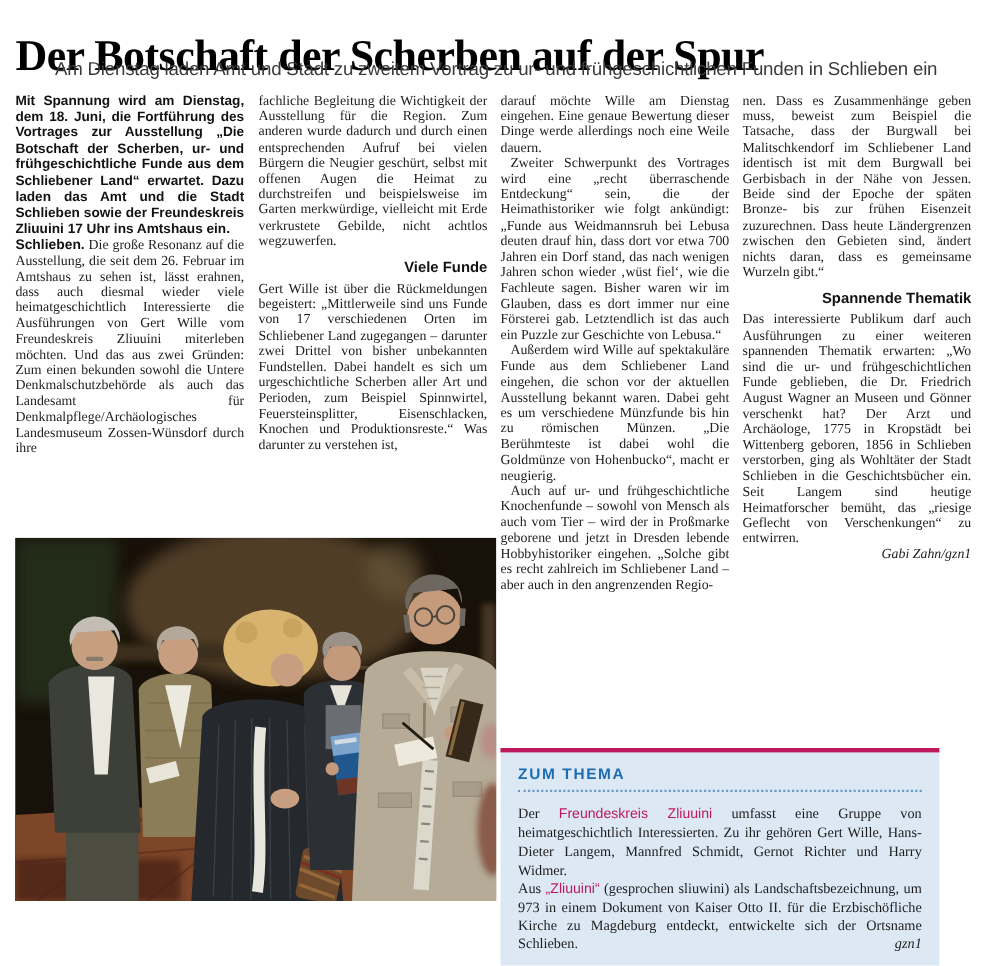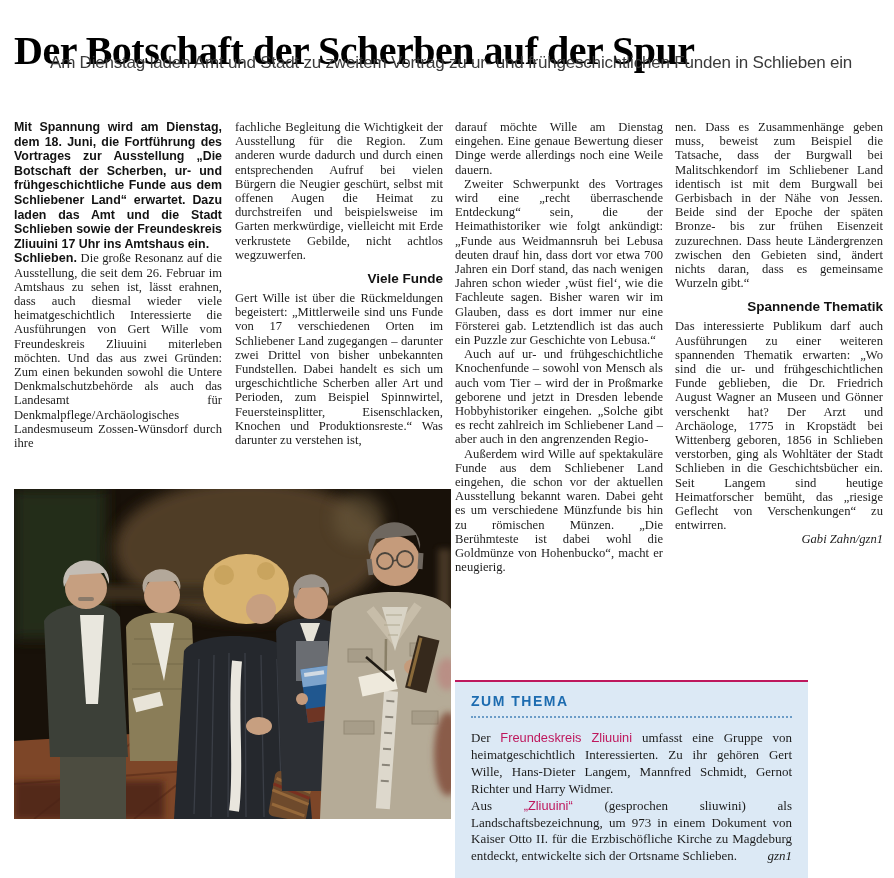--- a/index.html
+++ b/index.html
@@ -5,42 +5,42 @@
   html,body{margin:0;padding:0;background:#ffffff;}
   .page{position:relative;width:894px;height:878px;background:#fff;overflow:hidden;
         font-family:"Liberation Serif",serif;color:#1c1c1c;}
   .headline{position:absolute;left:14px;top:2px;width:860px;
             font-family:"Liberation Serif",serif;font-weight:bold;font-size:40px;
             line-height:44px;letter-spacing:-0.5px;color:#000000;}
   .subhead{position:absolute;left:14px;top:53px;width:870px;
            font-family:"Liberation Sans",sans-serif;font-size:17px;line-height:20px;
            letter-spacing:-0.2px;color:#3b3b3b;margin-left:36px;}
   .col{position:absolute;top:84px;width:208px;text-align:justify;
-       font-size:12.6px;line-height:14.2px;overflow:hidden;margin-top:36px;}
+       font-size:12.6px;line-height:14.2px;overflow:hidden;}
   .col1{left:14px;height:404px;}
   .col2{left:235px;height:404px;}
   .col3{left:455px;height:592px;}
   .col4{left:675px;height:592px;}
   .col p{margin:0;}
   .col p.indent{text-indent:9px;}
   .intro{font-family:"Liberation Sans",sans-serif;font-weight:bold;
          font-size:12.4px;line-height:14.6px;color:#121212;margin-bottom:13px;}
   .lead{font-family:"Liberation Sans",sans-serif;font-weight:bold;color:#121212;}
   .colhead{font-family:"Liberation Sans",sans-serif;font-weight:bold;font-size:13.5px;
            line-height:15px;margin:9px 0 5px 0;text-align:right;color:#121212;}
   .byline{text-align:right;font-style:italic;margin-top:2px;}
   .photo{position:absolute;left:14px;top:489px;width:437px;height:330px;background:#15100b;}
   .photo svg{display:block;}
   .caption{position:absolute;left:14px;top:823px;width:437px;
            font-family:"Liberation Sans",sans-serif;font-weight:bold;
            font-size:13.5px;line-height:17px;color:#1a1a1a;}
   .photo-credit{position:absolute;right:2px;bottom:1px;font-weight:normal;
                 font-size:11.5px;color:#3f3f3f;}
-  .themebox{position:absolute;left:455px;top:680px;width:353px;height:198px;
-            box-sizing:border-box;background:#dce9f5;border-top:2px solid #be185d;
+  .themebox{position:absolute;left:455px;top:680px;width:399px;height:198px;
+            box-sizing:border-box;background:#dce9f5;border-top:4px solid #be185d;
             padding:11px 16px 8px 16px;}
   .theme-title{font-family:"Liberation Sans",sans-serif;font-weight:bold;font-size:14px;
                letter-spacing:1.5px;color:#1d6cb0;}
   .dotted{height:0;border-bottom:2px dotted #6b9cc7;margin:7px 0 12px 0;}
   .themebox p{margin:0;font-size:13px;line-height:16.9px;text-align:justify;color:#1c1c1c;}
   .themebox .tb{font-family:"Liberation Sans",sans-serif;font-weight:normal;font-size:12.8px;color:#be185d;}
   .gzn{float:right;font-style:italic;}
 </style>
 </head>
 <body>
@@ -57,22 +57,22 @@
 
   <div class="col col2">
     <p>fachliche Begleitung die Wichtigkeit der Ausstellung für die Region. Zum anderen wurde dadurch und durch einen entsprechenden Aufruf bei vielen Bürgern die Neugier geschürt, selbst mit offenen Augen die Heimat zu durchstreifen und beispielsweise im Garten merkwürdige, vielleicht mit Erde verkrustete Gebilde, nicht achtlos wegzuwerfen.</p>
     <h3 class="colhead">Viele Funde</h3>
     <p>Gert Wille ist über die Rückmeldungen begeistert: „Mittlerweile sind uns Funde von 17 verschiedenen Orten im Schliebener Land zugegangen – darunter zwei Drittel von bisher unbekannten Fundstellen. Dabei handelt es sich um urgeschichtliche Scherben aller Art und Perioden, zum Beispiel Spinnwirtel, Feuersteinsplitter, Eisenschlacken, Knochen und Produktionsreste.“ Was darunter zu verstehen ist,</p>
   </div>
 
   <div class="col col3">
     <p>darauf möchte Wille am Dienstag eingehen. Eine genaue Bewertung dieser Dinge werde allerdings noch eine Weile dauern.</p>
     <p class="indent">Zweiter Schwerpunkt des Vortrages wird eine „recht überraschende Entdeckung“ sein, die der Heimathistoriker wie folgt ankündigt: „Funde aus Weidmannsruh bei Lebusa deuten drauf hin, dass dort vor etwa 700 Jahren ein Dorf stand, das nach wenigen Jahren schon wieder ‚wüst fiel‘, wie die Fachleute sagen. Bisher waren wir im Glauben, dass es dort immer nur eine Försterei gab. Letztendlich ist das auch ein Puzzle zur Geschichte von Lebusa.“</p>
+    <p class="indent">Außerdem wird Wille auf spektakuläre Funde aus dem Schliebener Land eingehen, die schon vor der aktuellen Ausstellung bekannt waren. Dabei geht es um verschiedene Münzfunde bis hin zu römischen Münzen. „Die Berühmteste ist dabei wohl die Goldmünze von Hohenbucko“, macht er neugierig.</p>
     <p class="indent">Auch auf ur- und frühgeschichtliche Knochenfunde – sowohl von Mensch als auch vom Tier – wird der in Proßmarke geborene und jetzt in Dresden lebende Hobbyhistoriker eingehen. „Solche gibt es recht zahlreich im Schliebener Land – aber auch in den angrenzenden Regio-</p>
-    <p class="indent">Außerdem wird Wille auf spektakuläre Funde aus dem Schliebener Land eingehen, die schon vor der aktuellen Ausstellung bekannt waren. Dabei geht es um verschiedene Münzfunde bis hin zu römischen Münzen. „Die Berühmteste ist dabei wohl die Goldmünze von Hohenbucko“, macht er neugierig.</p>
   </div>
 
   <div class="col col4">
     <p>nen. Dass es Zusammenhänge geben muss, beweist zum Beispiel die Tatsache, dass der Burgwall bei Malitschkendorf im Schliebener Land identisch ist mit dem Burgwall bei Gerbisbach in der Nähe von Jessen. Beide sind der Epoche der späten Bronze- bis zur frühen Eisenzeit zuzurechnen. Dass heute Ländergrenzen zwischen den Gebieten sind, ändert nichts daran, dass es gemeinsame Wurzeln gibt.“</p>
     <h3 class="colhead">Spannende Thematik</h3>
     <p>Das interessierte Publikum darf auch Ausführungen zu einer weiteren spannenden Thematik erwarten: „Wo sind die ur- und frühgeschichtlichen Funde geblieben, die Dr. Friedrich August Wagner an Museen und Gönner verschenkt hat? Der Arzt und Archäologe, 1775 in Kropstädt bei Wittenberg geboren, 1856 in Schlieben verstorben, ging als Wohltäter der Stadt Schlieben in die Geschichtsbücher ein. Seit Langem sind heutige Heimatforscher bemüht, das „riesige Geflecht von Verschenkungen“ zu entwirren.</p>
     <p class="byline">Gabi Zahn/gzn1</p>
   </div>
 
   <div class="photo">

